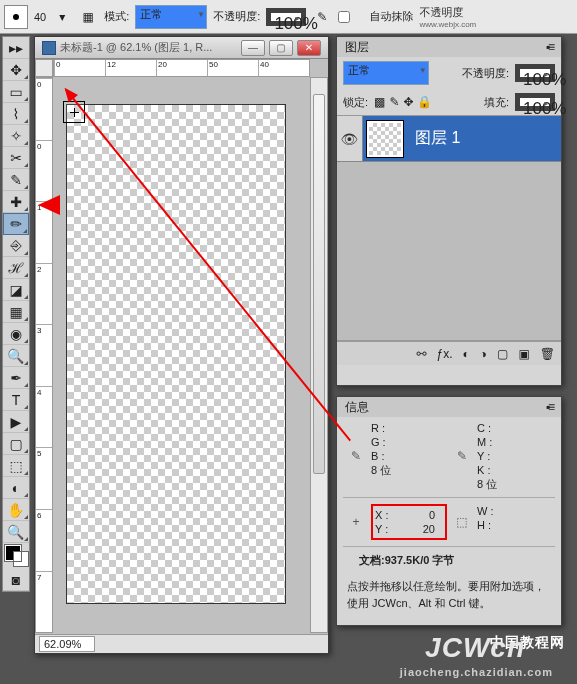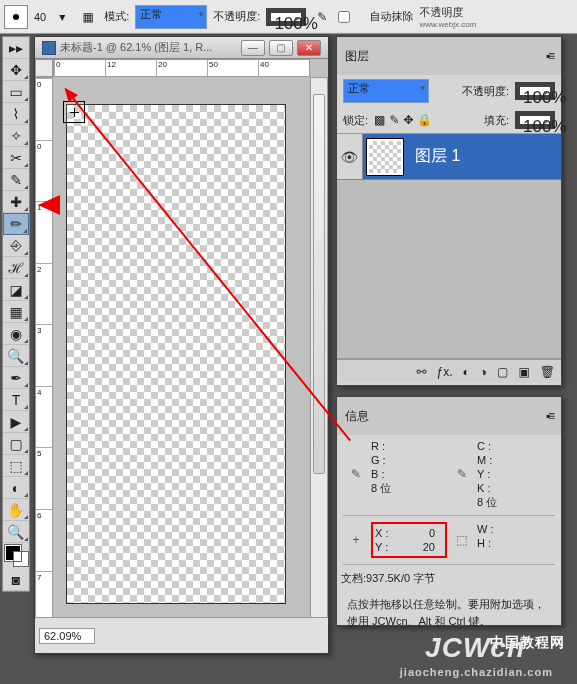--- a/index.html
+++ b/index.html
@@ -199,21 +199,21 @@
     .cursor-box::before, .cursor-box::after {
       content: "";
       position: absolute;
       background: #000;
     }
     .cursor-box::before { width: 1px; height: 9px; left: 10px; top: 6px; }
     .cursor-box::after { width: 9px; height: 1px; left: 6px; top: 10px; }
     .doc-status {
       position: absolute;
       bottom: 0; left: 0; right: 0;
-      height: 36px;
+      height: 19px;
       background: #e0e0e0;
       border-top: 1px solid #999;
       display: flex;
       align-items: center;
       font-size: 11px;
       padding: 0 4px;
     }
     .zoom-box {
       background: #fff;
       border: 1px solid #999;
@@ -239,21 +239,21 @@
     
     .panel {
       position: absolute;
       background: #d6d6d6;
       border: 1px solid #444;
       box-shadow: 2px 2px 6px rgba(0,0,0,.5);
     }
     .panel-layers { top: 36px; left: 336px; width: 226px; height: 350px; }
     .panel-info { top: 396px; left: 336px; width: 226px; height: 230px; }
     .panel-tab {
-      height: 38px;
+      height: 20px;
       display: flex;
       align-items: center;
       padding: 0 8px;
       font-size: 12px;
       background: #c8c8c8;
     }
     .panel-tab .spacer { flex: 1; }
     .panel-menu { cursor: pointer; letter-spacing: -2px; }
     .panel-row {
       display: flex;
@@ -317,21 +317,21 @@
       gap: 2px 4px;
     }
     .info-grid .col { line-height: 14px; }
     .info-grid .lab { display: flex; justify-content: space-between; padding-right: 8px; }
     .info-grid .ic { font-size: 12px; color: #555; align-self: center; text-align: center; }
     .info-divider { border-top: 1px solid #aaa; margin: 2px 6px; }
     .highlight-box {
       border: 2px solid #e00;
       padding: 2px;
     }
-    .file-info { padding: 4px 4px; font-size: 11px; }
+    .file-info { padding: 4px 22px; font-size: 11px; font-weight: bold; }
     .hint { padding: 6px 10px; font-size: 11px; line-height: 1.5; }
 
     
     .red-arrow {
       position: absolute;
       pointer-events: none;
     }
     .red-arrow-tool {
       top: 195px; left: 28px;
       width: 0; height: 0;

